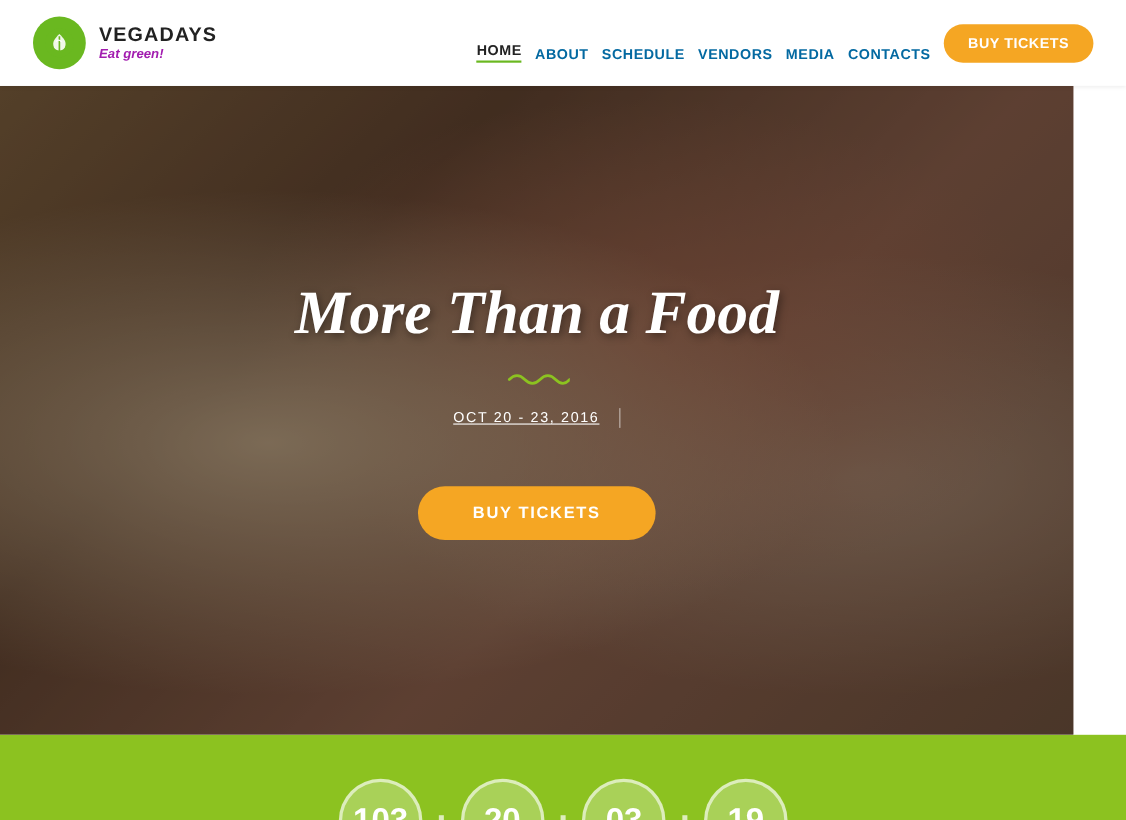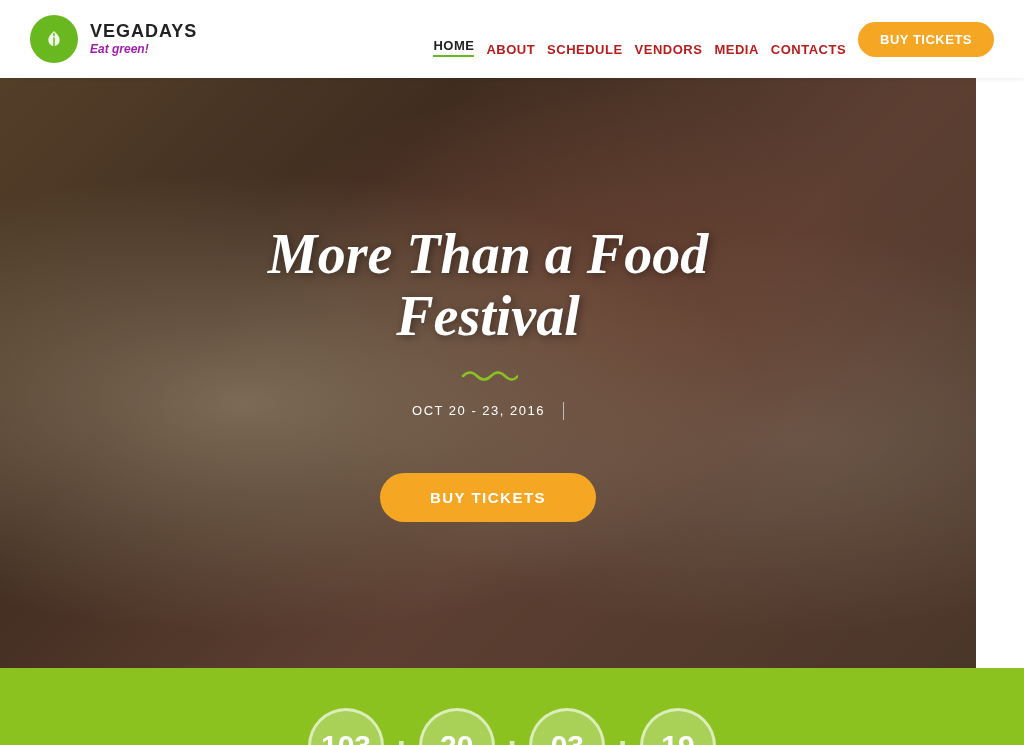--- a/index.html
+++ b/index.html
@@ -53,21 +53,21 @@
       font-weight: 600;
     }
     nav {
       display: flex;
       align-items: flex-end;
       gap: 12px;
     }
     .nav-link {
       font-size: 13px;
       font-weight: 600;
-      color: #b91c1c;
+      color: #0369a1;
       text-decoration: none;
       letter-spacing: 0.5px;
       text-transform: uppercase;
     }
     .nav-link.active {
       color: #222;
       border-bottom: 2px solid #6ab820;
       padding-bottom: 2px;
     }
     .buy-tickets-btn-header {
@@ -134,20 +134,21 @@
       display: flex;
       align-items: center;
       justify-content: center;
       gap: 18px;
       font-size: 13px;
       letter-spacing: 1.5px;
       text-transform: uppercase;
       color: #fff;
       margin-bottom: 53px;
       font-weight: 500;
+      text-decoration: underline;
     }
     .meta-divider {
       width: 1px;
       height: 18px;
       background: rgba(255,255,255,0.6);
     }
     .hero-cta {
       background: #f5a623;
       color: #fff;
       border: none;
@@ -226,21 +227,20 @@
     <button class="buy-tickets-btn-header">BUY TICKETS</button>
   </nav>
 </header>
 
 <section class="hero">
   <div class="hero-photo"></div>
   <div class="hero-overlay"></div>
   <div class="hero-content">
     <h1 class="hero-title">
       <span>More Than a Food</span><br>
-      <span>Festival</span>
     </h1>
     <div class="hero-squiggle">
       <svg width="60" height="16" viewBox="0 0 60 16">
         <path d="M5 10 Q12 3, 19 10 Q26 17, 33 10 Q40 3, 47 10 Q54 17, 60 10" stroke="#8cc220" stroke-width="2.5" fill="none" stroke-linecap="round"></path>
       </svg>
     </div>
     <div class="hero-meta">
       <span>OCT 20 - 23, 2016</span>
       <div class="meta-divider"></div>
     </div>

